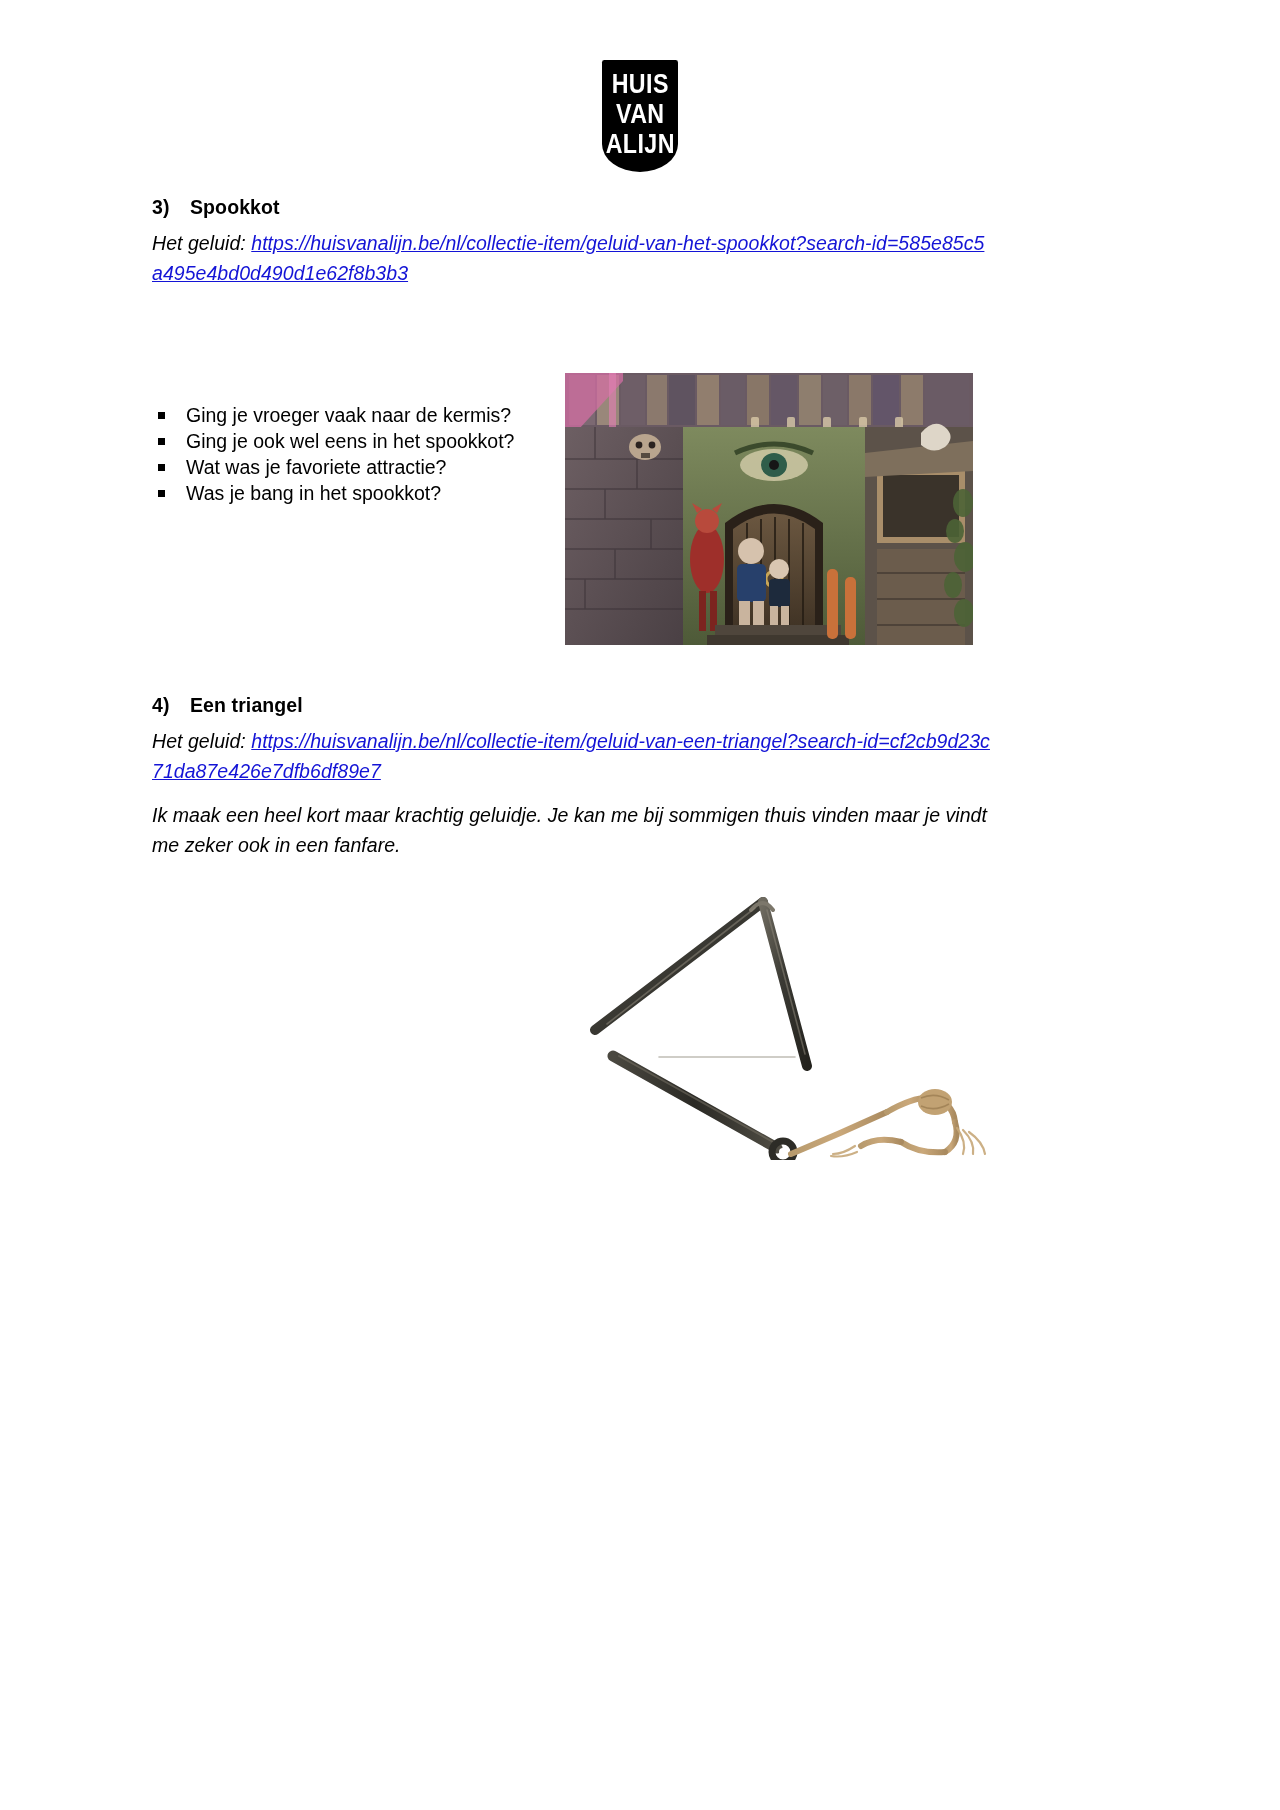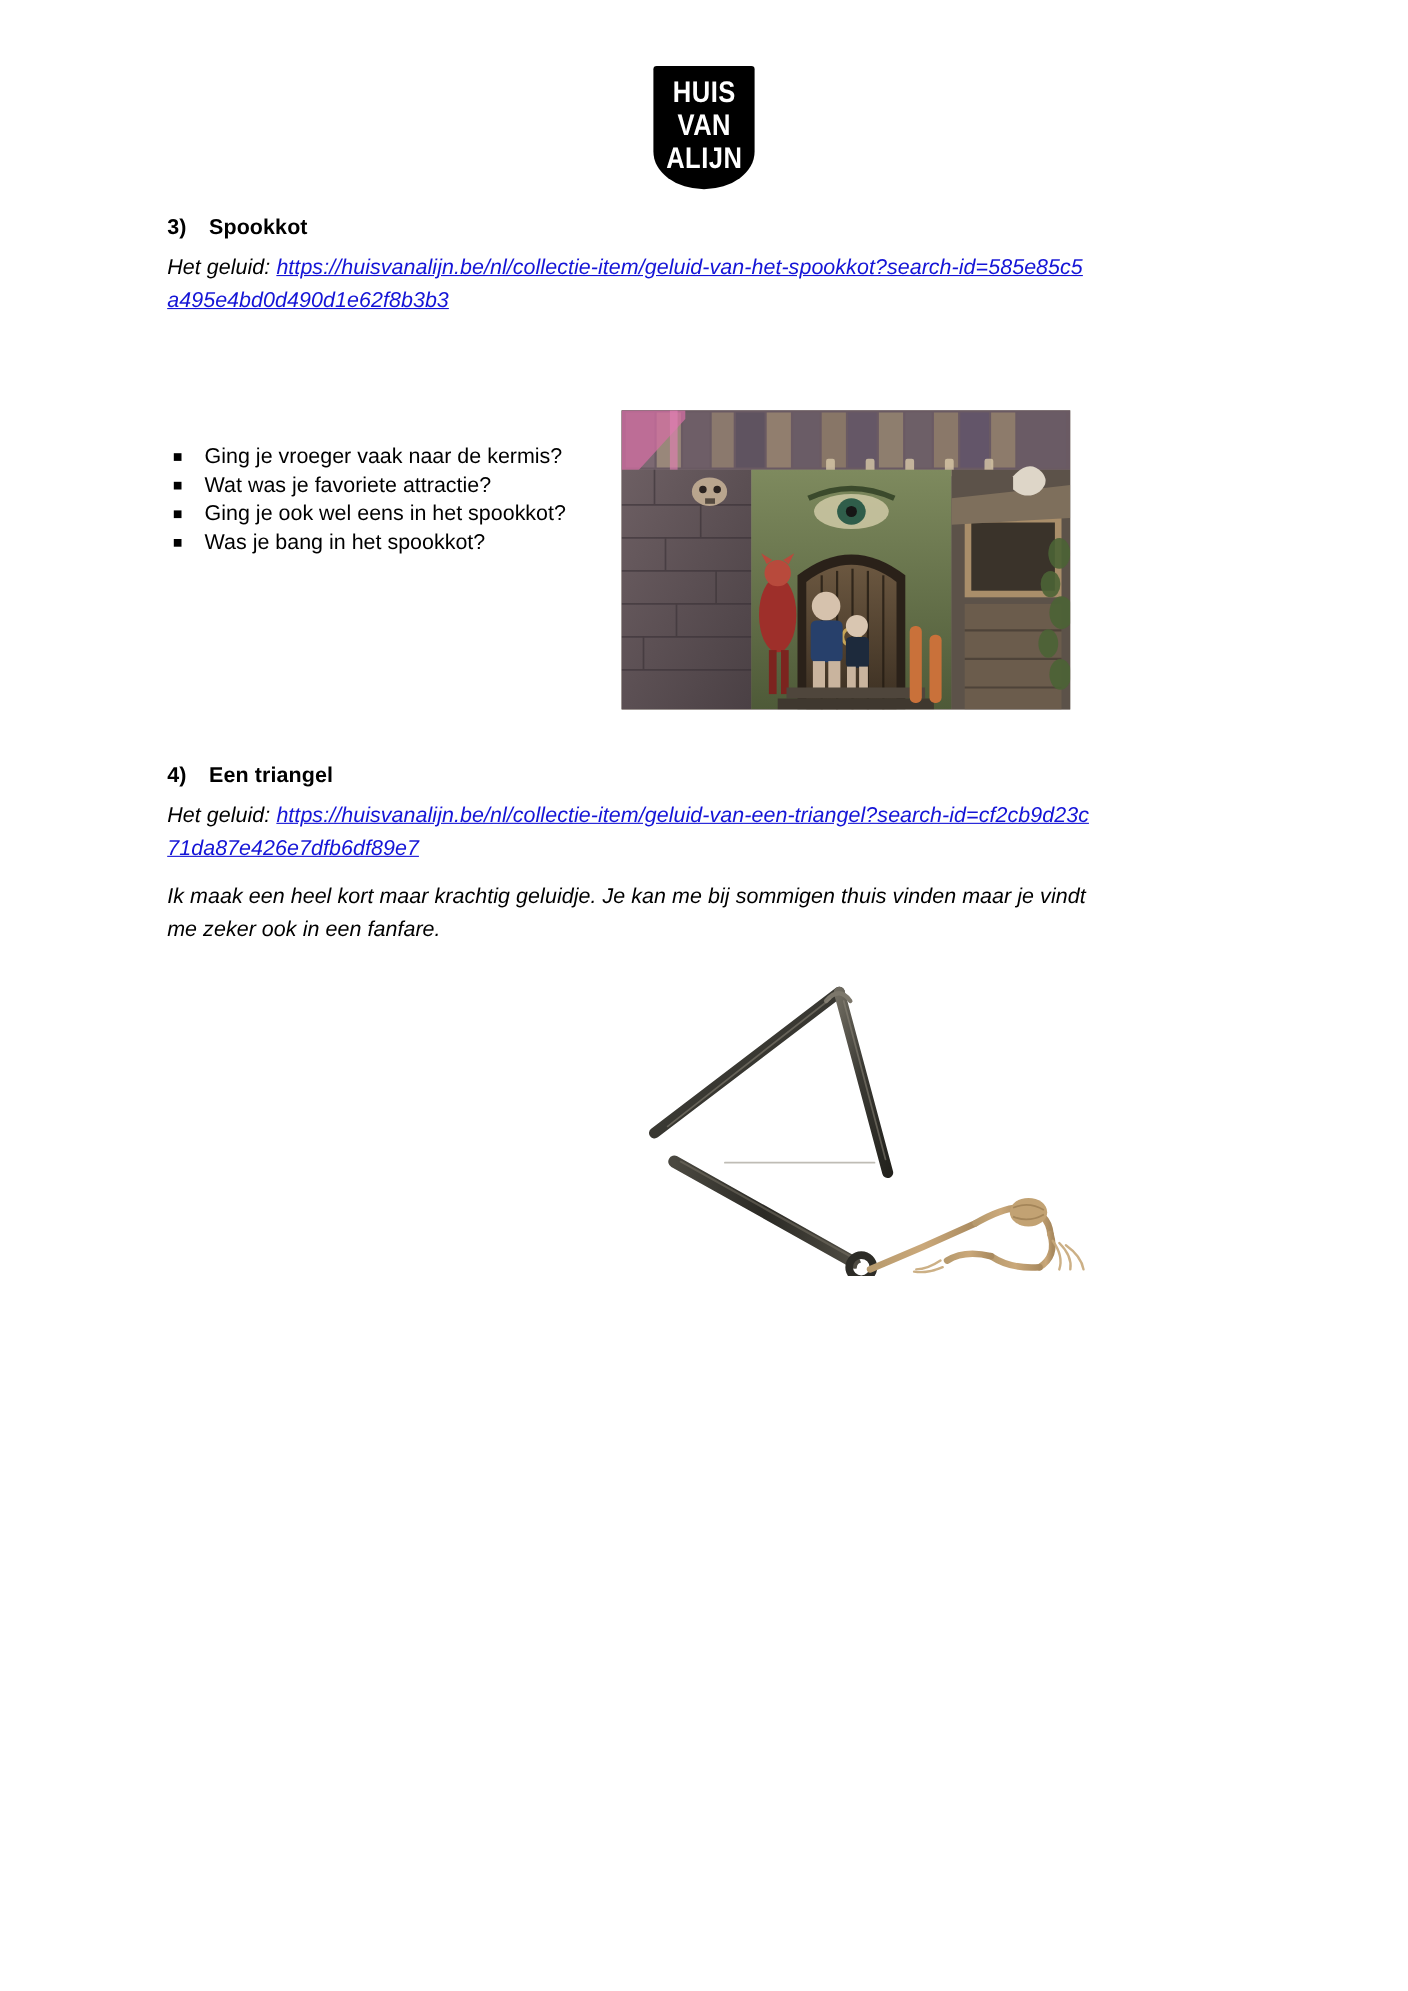--- a/index.html
+++ b/index.html
@@ -24,21 +24,21 @@
 
   
   .logo-wrap {
     position: absolute;
     left: 0; right: 0;
     top: 60px;
     display: flex;
     justify-content: center;
   }
   .logo-shield {
-    width: 92px;
+    width: 76px;
     height: 112px;
     background: #000000;
     border-radius: 3px 3px 46px 46px / 3px 3px 34px 34px;
     display: flex;
     flex-direction: column;
     align-items: center;
     justify-content: flex-start;
     padding-top: 9px;
     box-sizing: border-box;
   }
@@ -165,22 +165,22 @@
   <div class="content" style="top:228px; width:840px;">
     <p class="body-text no-justify">
       <span>Het geluid: </span><a class="doc-link" href="#">https://huisvanalijn.be/nl/collectie-item/geluid-van-het-spookkot?search-id=585e85c5a495e4bd0d490d1e62f8b3b3</a>
     </p>
   </div>
 
 
   <div class="content" style="top:402px; width:420px;">
     <ul class="q-list">
       <li>Ging je vroeger vaak naar de kermis?</li>
+      <li>Ging je ook wel eens in het spookkot?</li>
       <li>Wat was je favoriete attractie?</li>
-      <li>Ging je ook wel eens in het spookkot?</li>
       <li>Was je bang in het spookkot?</li>
     </ul>
   </div>
 
   <div class="photo spookkot">
     <svg width="408" height="272" viewBox="0 0 408 272" preserveAspectRatio="none">
       <defs>
         <linearGradient id="skySp" x1="0" y1="0" x2="0" y2="1">
           <stop offset="0%" stop-color="#8f7f86"></stop>
           <stop offset="100%" stop-color="#6e6158"></stop>

